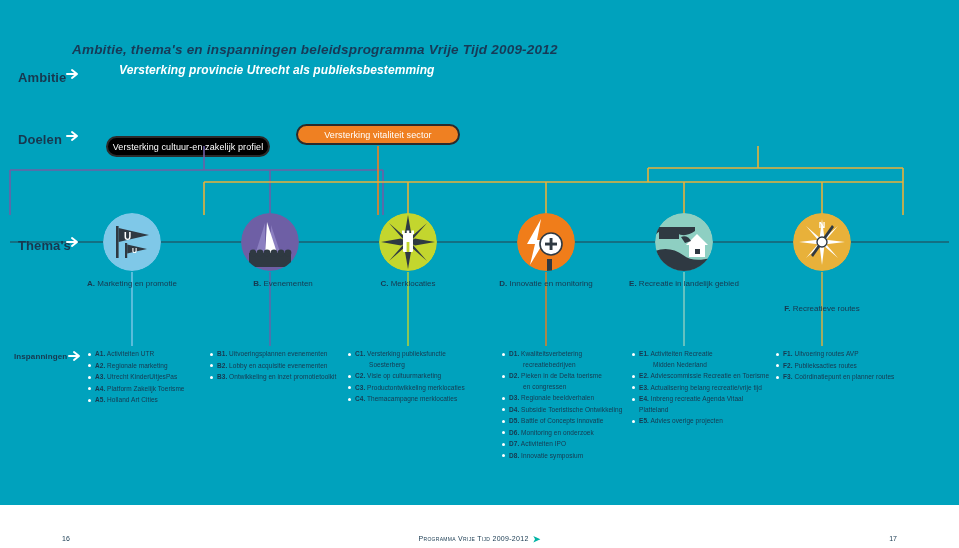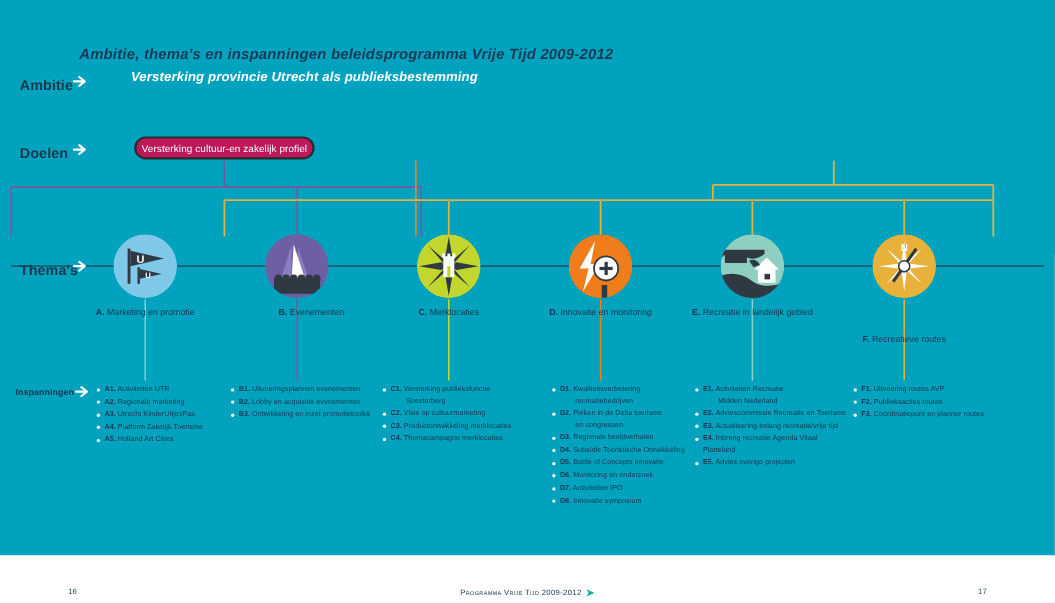--- a/index.html
+++ b/index.html
@@ -78,21 +78,21 @@
     border-radius: 11px;
     border: 2px solid #2b2b2b;
     color: #ffffff;
     font-size: 9px;
     display: flex;
     align-items: center;
     justify-content: center;
     white-space: nowrap;
     letter-spacing: .1px;
   }
-  #goal-0 { left: 122px;  width: 164px; background: #be185d; }
+  #goal-0 { left: 106px;  width: 164px; background: #000000; margin-top: 12px; }
   #goal-1 { left: 296px;  width: 164px; background: #ef8022; }
   #goal-2 { left: 676px;  width: 164px; background: #e8b13a; }
 
   
   #connectors { position: absolute; left: 0; top: 0; width: 959px; height: 505px; }
 
   
   #lbl-themas { left: 18px; top: 238px; text-align: right; }
   #arr-themas { left: 66px; top: 235px; }
 
@@ -214,20 +214,21 @@
   </div>
   <div id="ambitie-text">Versterking provincie Utrecht als publieksbestemming</div>
 
   <div class="row-label" id="lbl-doelen">Doelen</div>
   <div class="row-arrow" id="arr-doelen">
     <svg width="14" height="14" viewBox="0 0 14 14">
         <path d="M1 7 H9 M6 3 L11 7 L6 11" stroke="#ffffff" stroke-width="2" fill="none" stroke-linecap="round" stroke-linejoin="round"></path>
       </svg>
   </div>
   <div class="goal" id="goal-0">Versterking cultuur-en zakelijk profiel</div>
+  <div class="goal" id="goal-1">Versterking vitaliteit sector</div>
 
   <svg id="connectors" viewBox="0 0 959 505">
 
     <line x1="10" y1="242" x2="949" y2="242" stroke="#1a5f70" stroke-width="1.6"></line>
 
     <g stroke="#6e5fa5" stroke-width="1.6" fill="none">
       <path d="M204 146 V170"></path>
       <path d="M10 170 H383"></path>
       <path d="M10 170 V215"></path>
       <path d="M270 170 V215"></path>

